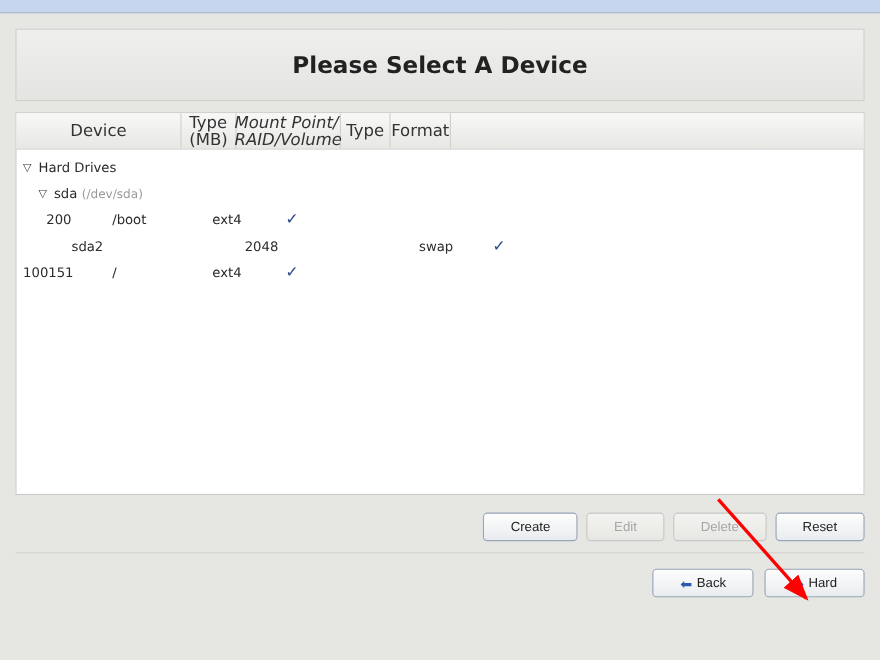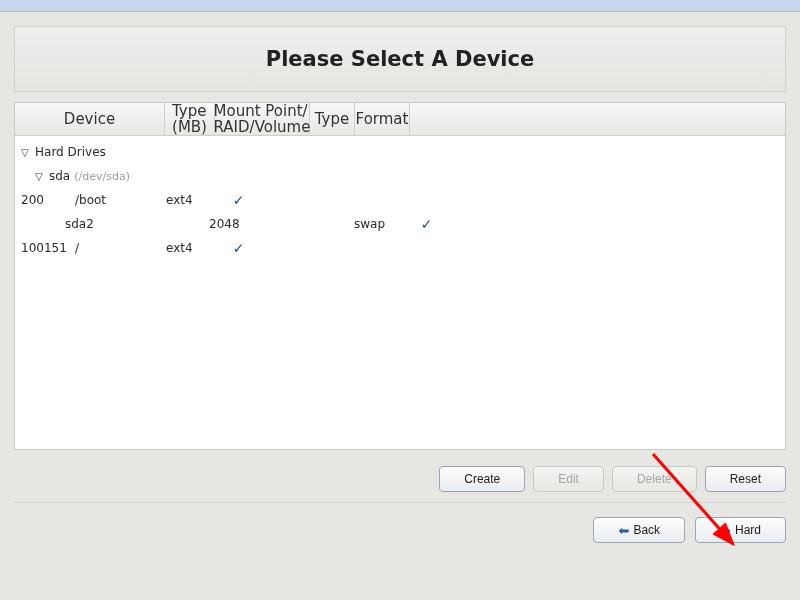--- a/index.html
+++ b/index.html
@@ -75,22 +75,22 @@
     overflow: hidden;
     padding-top: 4px;
   }
   .row {
     display: flex;
     align-items: center;
     height: 24px;
     padding-left: 6px;
   }
   .c-device { width: 144px; display: flex; align-items: center; }
-  .c-size   { width: 50px; text-align: left; padding-right: 6px; box-sizing: border-box; }
-  .c-mount  { width: 95px; padding-left: 4px; box-sizing: border-box; }
+  .c-size   { width: 50px; text-align: right; padding-right: 6px; box-sizing: border-box; }
+  .c-mount  { width: 95px; padding-left: 4px; box-sizing: border-box; margin-left: 27px; }
   .c-type   { width: 45px; }
   .c-format { width: 55px; text-align: center; }
   .indent1 { padding-left: 14px; }
   .indent2 { padding-left: 44px; }
   .tri {
     display: inline-block;
     width: 12px;
     color: #333;
     font-size: 10px;
     margin-right: 2px;
@@ -164,21 +164,21 @@
 
   <div class="titlebar">
     <h1>Please Select A Device</h1>
   </div>
 
   <div class="tableframe">
     <div class="header-row">
       <div class="header-cell hc-device">Device</div>
       <div class="header-cell hc-size" style="white-space:pre-line;">Type
 (MB)</div>
-      <div class="header-cell hc-mount" style="white-space:pre-line;">Mount Point/
+      <div class="header-cell hc-mount" style="white-space:pre-line;font-style:italic;">Mount Point/
 RAID/Volume</div>
       <div class="header-cell hc-type">Type</div>
       <div class="header-cell hc-format">Format</div>
       <div class="header-cell hc-rest"></div>
     </div>
 
     <div class="body-rows">
 
       <div class="row">
         <div class="c-device">

